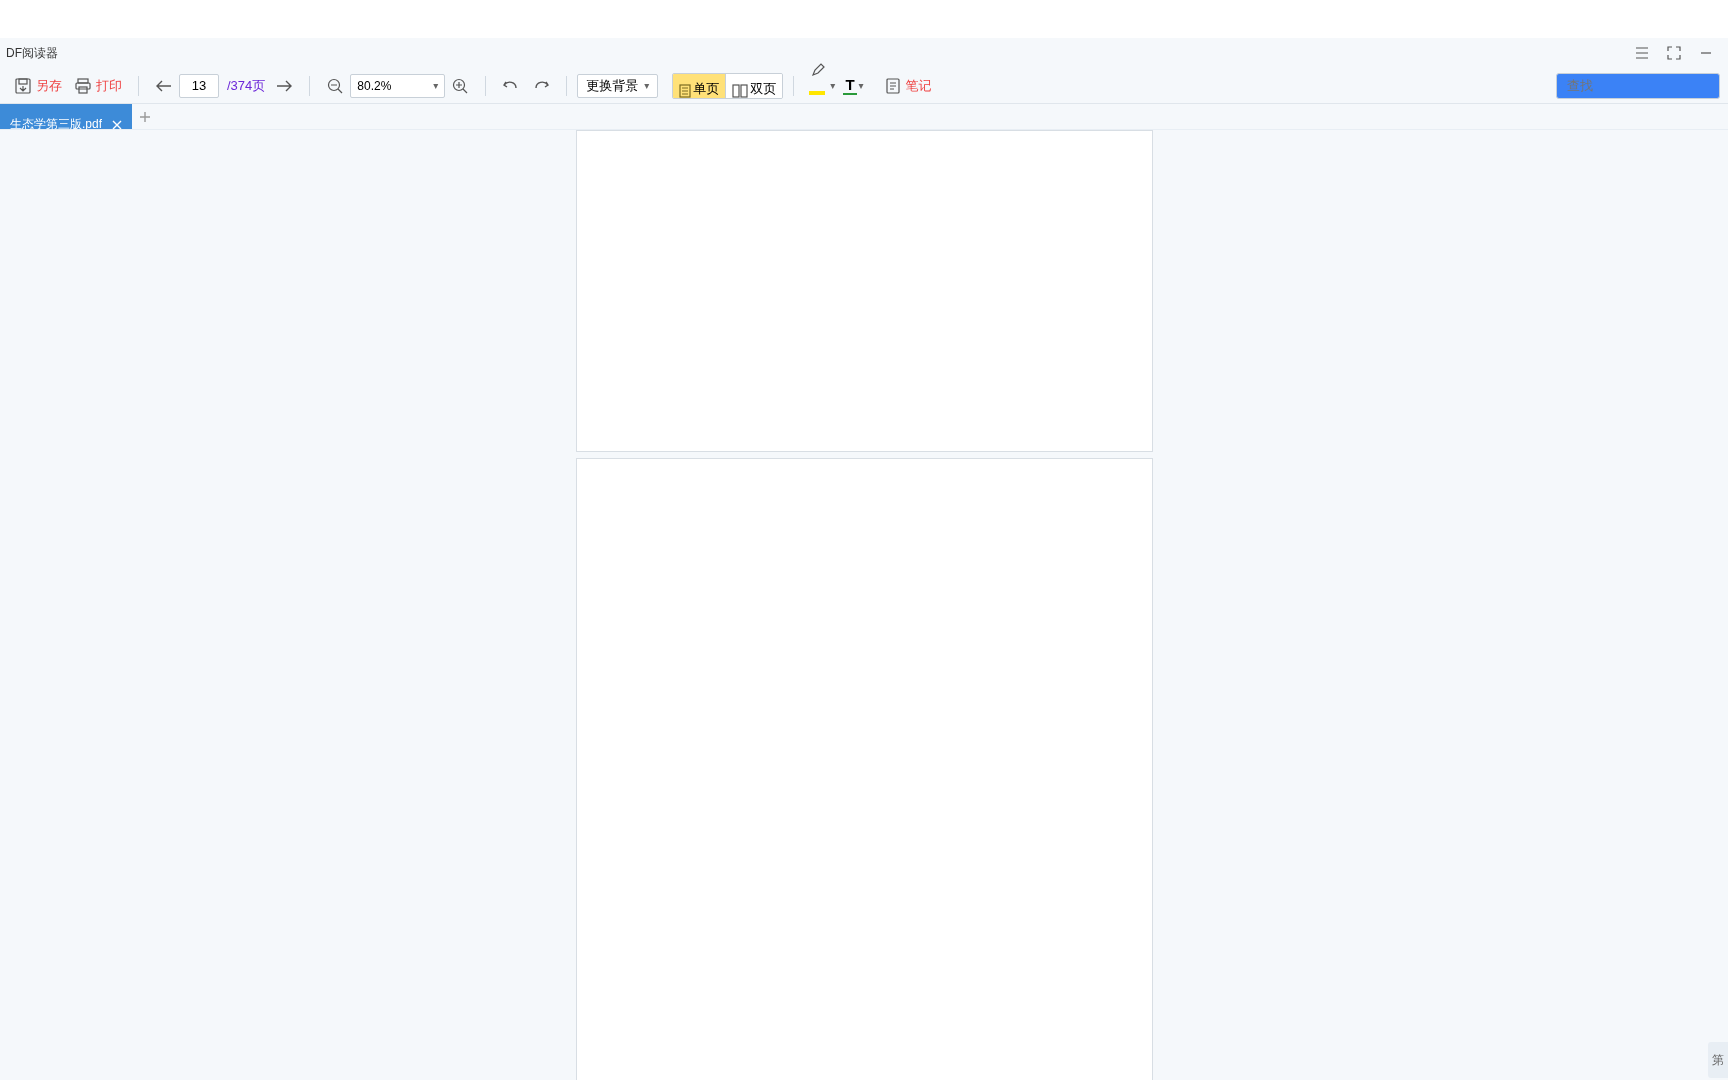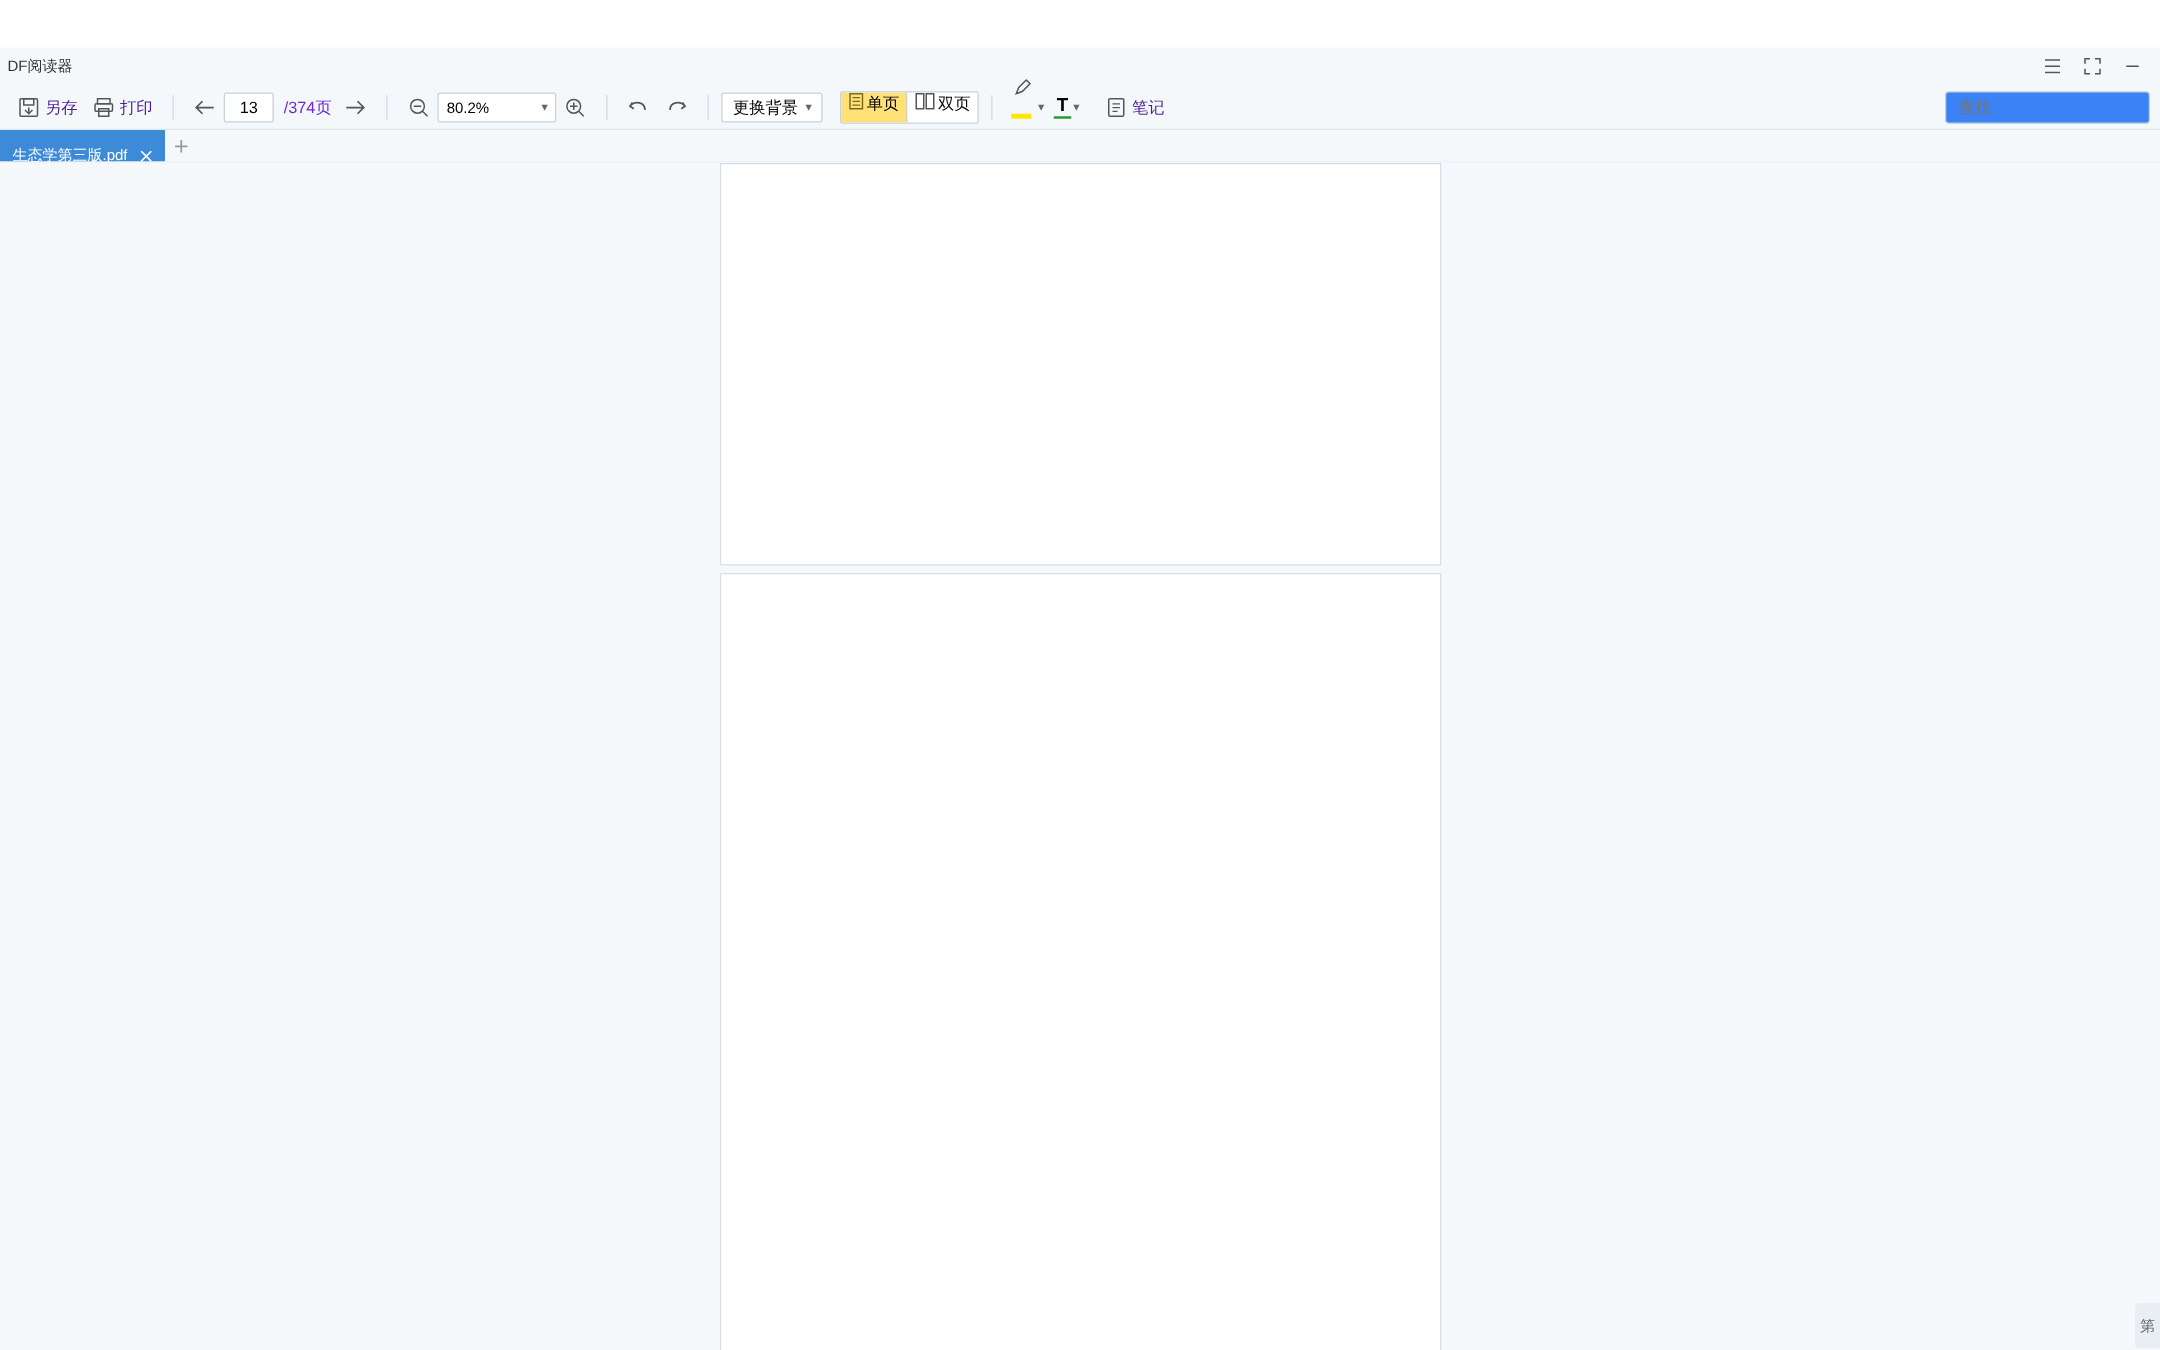--- a/index.html
+++ b/index.html
@@ -7,29 +7,29 @@
 
     
     .titlebar { height: 30px; background: #f5f8fb; display: flex; align-items: center; padding: 0 6px; font-size: 12px; color: #333; margin-top: 38px; }
     .titlebar .title { flex: 0 0 auto; }
     .titlebar .spacer { flex: 1; }
     .titlebar .win-btn { width: 32px; height: 30px; display: flex; align-items: center; justify-content: center; cursor: pointer; }
     .titlebar .win-btn svg { pointer-events: none; }
 
     
     .toolbar { height: 36px; background: #f5f8fb; border-bottom: 1px solid #e0e6ec; display: flex; align-items: center; padding: 0 8px; gap: 0; }
-    .tb-btn { display: flex; align-items: center; gap: 4px; height: 28px; padding: 0 6px; font-size: 13px; color: #4c1d95; cursor: pointer; border-radius: 2px; }
+    .tb-btn { display: flex; align-items: center; gap: 4px; height: 28px; padding: 0 6px; font-size: 13px; color: #ef4444; cursor: pointer; border-radius: 2px; }
     .tb-icon { width: 18px; height: 18px; display: flex; align-items: center; justify-content: center; }
     .tb-sep { width: 1px; height: 20px; background: #d0d8e0; margin: 0 10px; }
     .page-input { width: 40px; height: 24px; border: 1px solid #c8d0d8; text-align: center; font-size: 13px; background: #fff; border-radius: 2px; }
     .page-total { font-size: 13px; color: #6d28d9; margin-left: 8px; margin-right: 4px; }
     .zoom-select { width: 95px; height: 24px; border: 1px solid #c8d0d8; border-radius: 2px; background: #fff; display: flex; align-items: center; justify-content: space-between; padding: 0 6px; font-size: 12px; cursor: pointer; }
     .bg-select { height: 24px; border: 1px solid #c8d0d8; border-radius: 2px; background: #fff; display: flex; align-items: center; padding: 0 8px; font-size: 13px; cursor: pointer; gap: 6px; }
     .view-toggle { display: flex; border: 1px solid #c8d0d8; border-radius: 2px; overflow: hidden; }
-    .view-toggle .opt { display: flex; align-items: flex-start; gap: 2px; padding: 0 6px; height: 24px; font-size: 13px; cursor: pointer; background: #fff; }
+    .view-toggle .opt { display: flex; align-items: flex-end; gap: 2px; padding: 0 6px; height: 24px; font-size: 13px; cursor: pointer; background: #fff; }
     .view-toggle .opt.active { background: #ffe178; }
     .view-toggle .opt:first-child { border-right: 1px solid #c8d0d8; }
     .hl-btn { display: flex; align-items: center; gap: 2px; cursor: pointer; height: 28px; padding: 0 4px; }
     .hl-swatch { width: 18px; height: 4px; background: #ffe600; position: relative; }
     .hl-pen { position: absolute; top: -14px; left: 2px; }
     .text-btn { display: flex; align-items: center; gap: 2px; cursor: pointer; height: 28px; padding: 0 4px; }
     .text-letter { font-size: 15px; font-weight: bold; border-bottom: 2px solid #2a9a3a; padding: 0 2px; }
     .toolbar .flex { flex: 1; }
     .search-box { width: 164px; height: 26px; border: 1px solid #c8d0d8; border-radius: 3px; background: #3b82f6; display: flex; align-items: center; padding: 0 6px; gap: 4px; }
     .search-box input { border: none; outline: none; flex: 1; font-size: 13px; background: transparent; }

